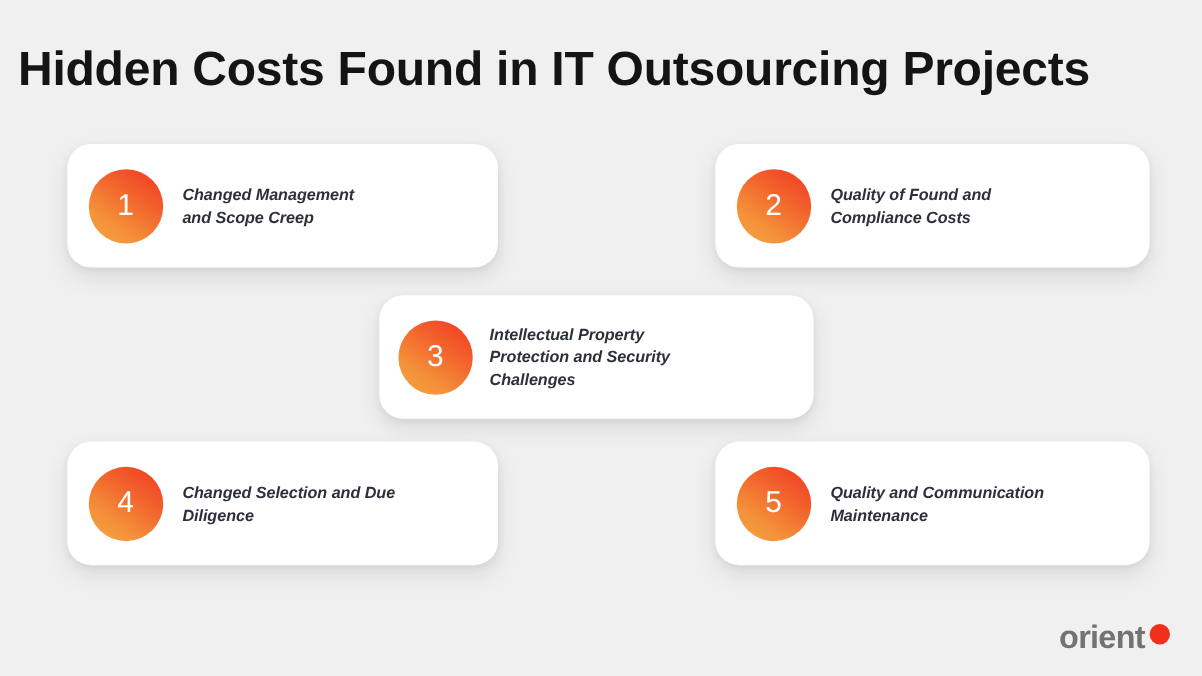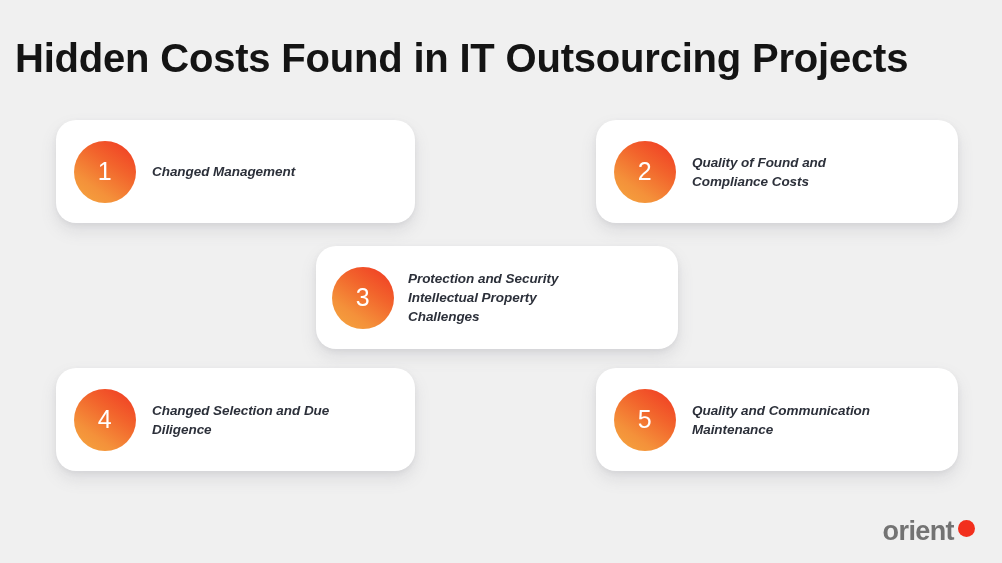--- a/index.html
+++ b/index.html
@@ -102,40 +102,41 @@
 <body>
 
 <div class="page-title">Hidden Costs Found in IT Outsourcing Projects</div>
 
 <div class="card card-1">
   <div class="badge">
     <span>1</span>
   </div>
   <div class="card-text">
     <div>Changed Management</div>
+    <div>and Scope Creep</div>
   </div>
 </div>
 
 <div class="card card-2">
   <div class="badge">
     <span>2</span>
   </div>
   <div class="card-text">
     <div>Quality of Found and</div>
     <div>Compliance Costs</div>
   </div>
 </div>
 
 <div class="card card-3">
   <div class="badge">
     <span>3</span>
   </div>
   <div class="card-text">
+    <div>Intellectual Property</div>
     <div>Protection and Security</div>
-    <div>Intellectual Property</div>
     <div>Challenges</div>
   </div>
 </div>
 
 <div class="card card-4">
   <div class="badge">
     <span>4</span>
   </div>
   <div class="card-text">
     <div>Changed Selection and Due</div>

